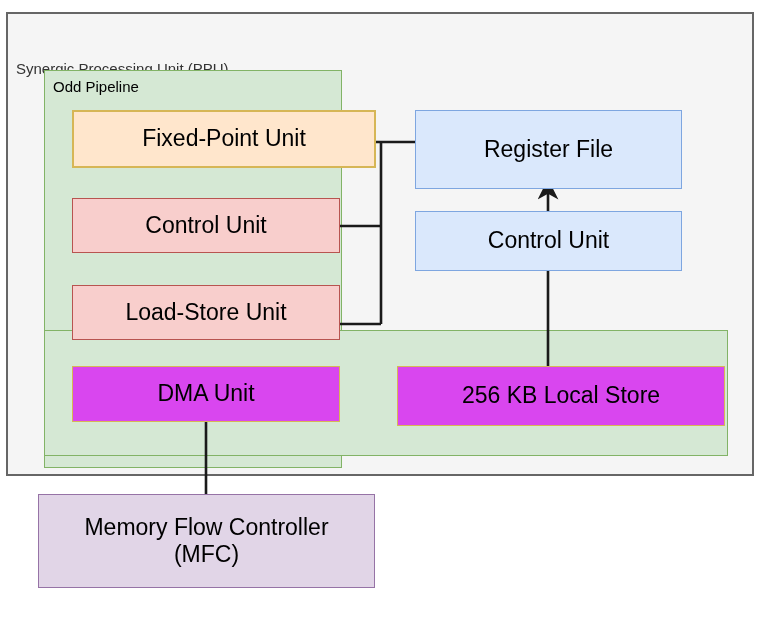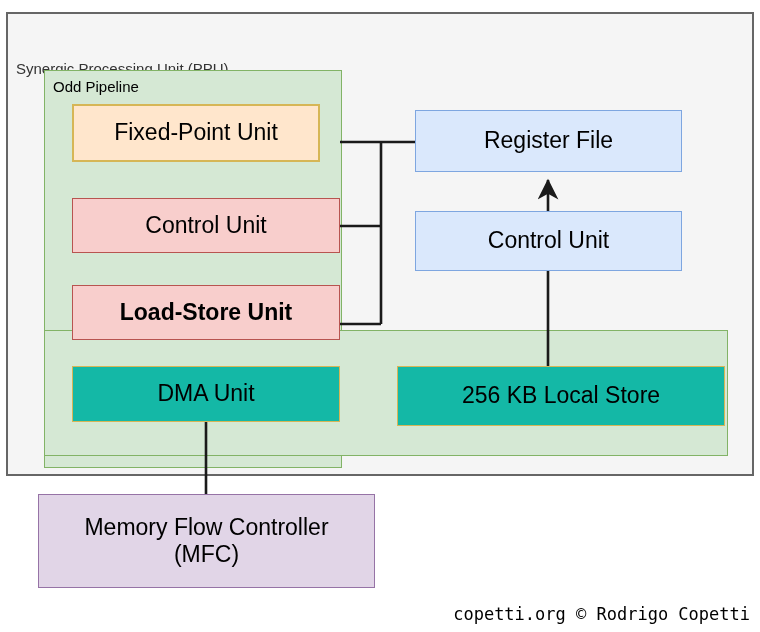--- a/index.html
+++ b/index.html
@@ -75,29 +75,29 @@
 
   
   .node {
     font-size: 23px;
     color: #000000;
     border-width: 1px;
     border-style: solid;
   }
   .node.n-orange { background: #ffe6cc; border-color: #d6b656; border-width: 2px; }
   .node.n-red    { background: #f8cecc; border-color: #b85450; }
-  .node.n-yellow { background: #14b8a6; border-color: #d6b656; }
+  .node.n-yellow { background: #d946ef; border-color: #d6b656; }
   .node.n-blue   { background: #dae8fc; border-color: #7ea6e0; }
   .node.n-purple { background: #e1d5e7; border-color: #9673a6; }
 
-  .n-fixed   { left: 72px;  top: 104px; width: 248px; height: 58px; }
+  .n-fixed   { left: 72px;  top: 110px; width: 304px; height: 58px; }
   .n-ctrl-l  { left: 72px;  top: 198px; width: 268px; height: 55px; }
-  .n-loadst  { left: 72px;  top: 285px; width: 268px; height: 55px; font-weight: bold; }
+  .n-loadst  { left: 72px;  top: 285px; width: 268px; height: 55px; }
   .n-dma     { left: 72px;  top: 366px; width: 268px; height: 56px; }
-  .n-regfile { left: 415px; top: 110px; width: 267px; height: 62px; }
+  .n-regfile { left: 415px; top: 110px; width: 267px; height: 79px; }
   .n-ctrl-r  { left: 415px; top: 211px; width: 267px; height: 60px; }
   .n-local   { left: 397px; top: 366px; width: 328px; height: 60px; }
   .n-mfc     { left: 38px;  top: 494px; width: 337px; height: 94px; font-size: 23px; }
 
   
   #wires {
     position: absolute;
     left: 0; top: 0;
     width: 760px;
     height: 632px;
@@ -180,15 +180,14 @@
     <span>256 KB Local Store</span>
   </div>
 
   <div class="box node n-purple n-mfc">
     <span>
       <span>Memory Flow Controller</span><br>
       <span>(MFC)</span>
     </span>
   </div>
 
-  <div class="footer">copetti.org © Rodrigo Copetti</div>
 
 </div>
 
 </body></html>

